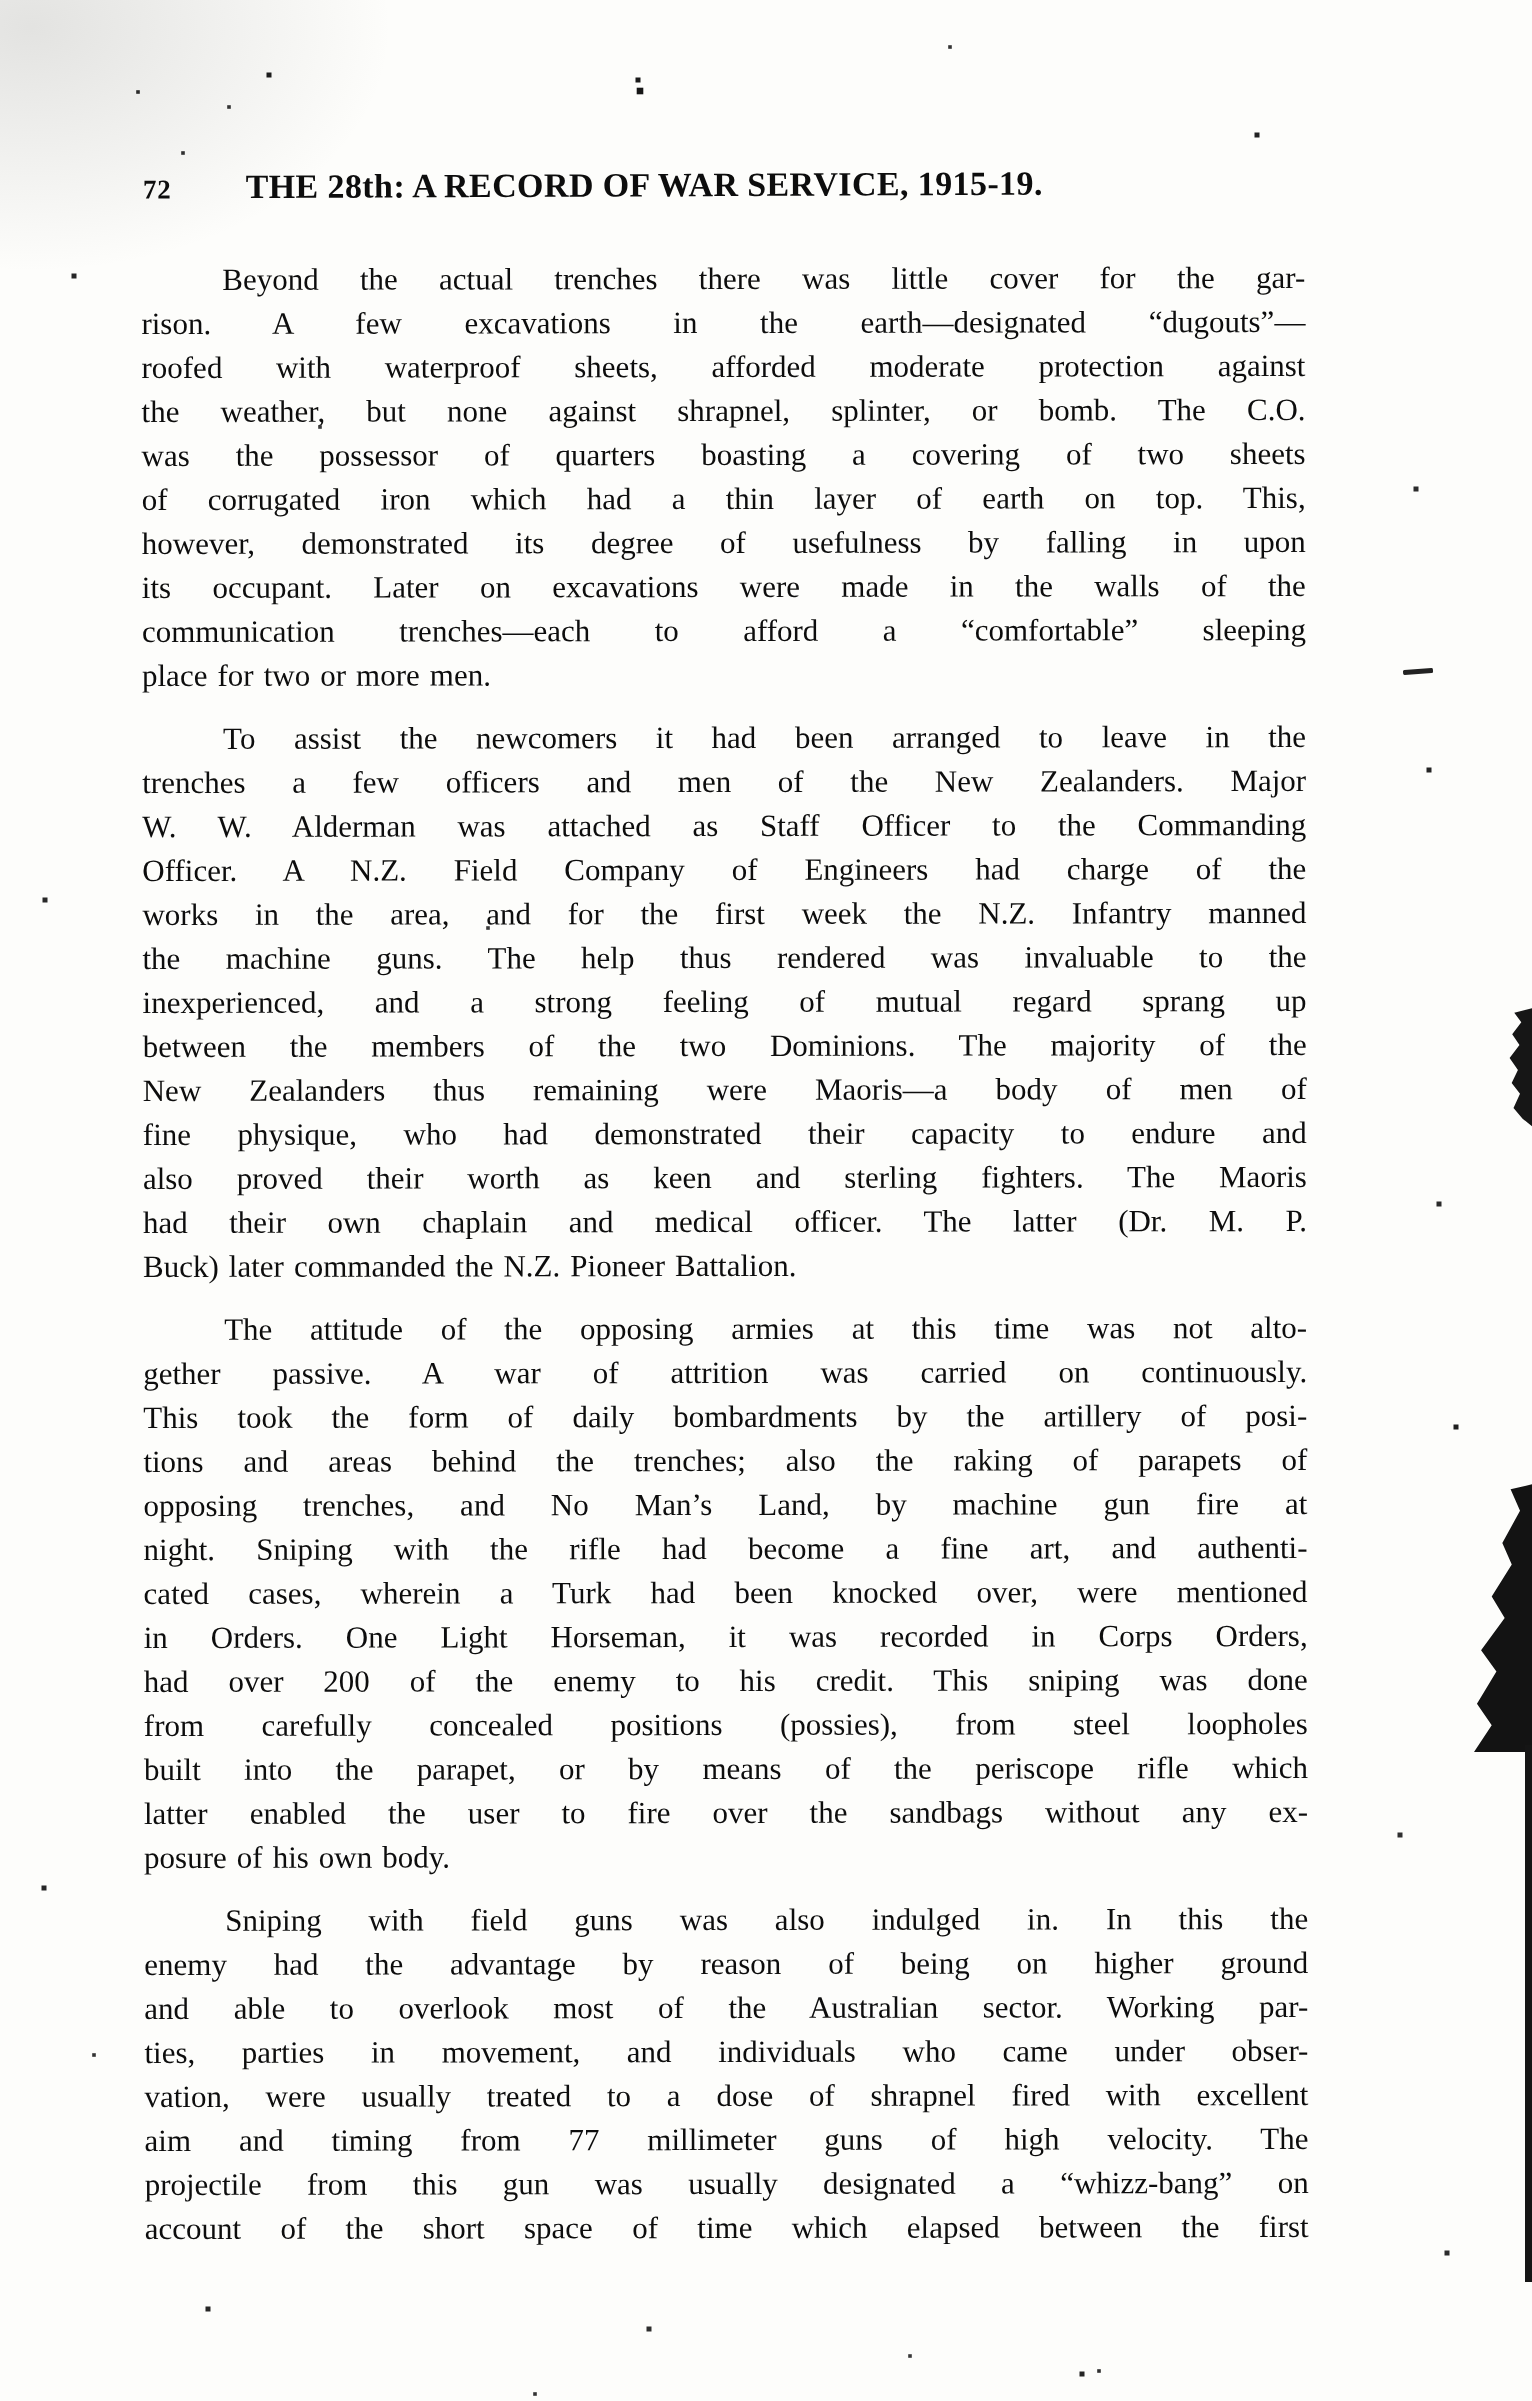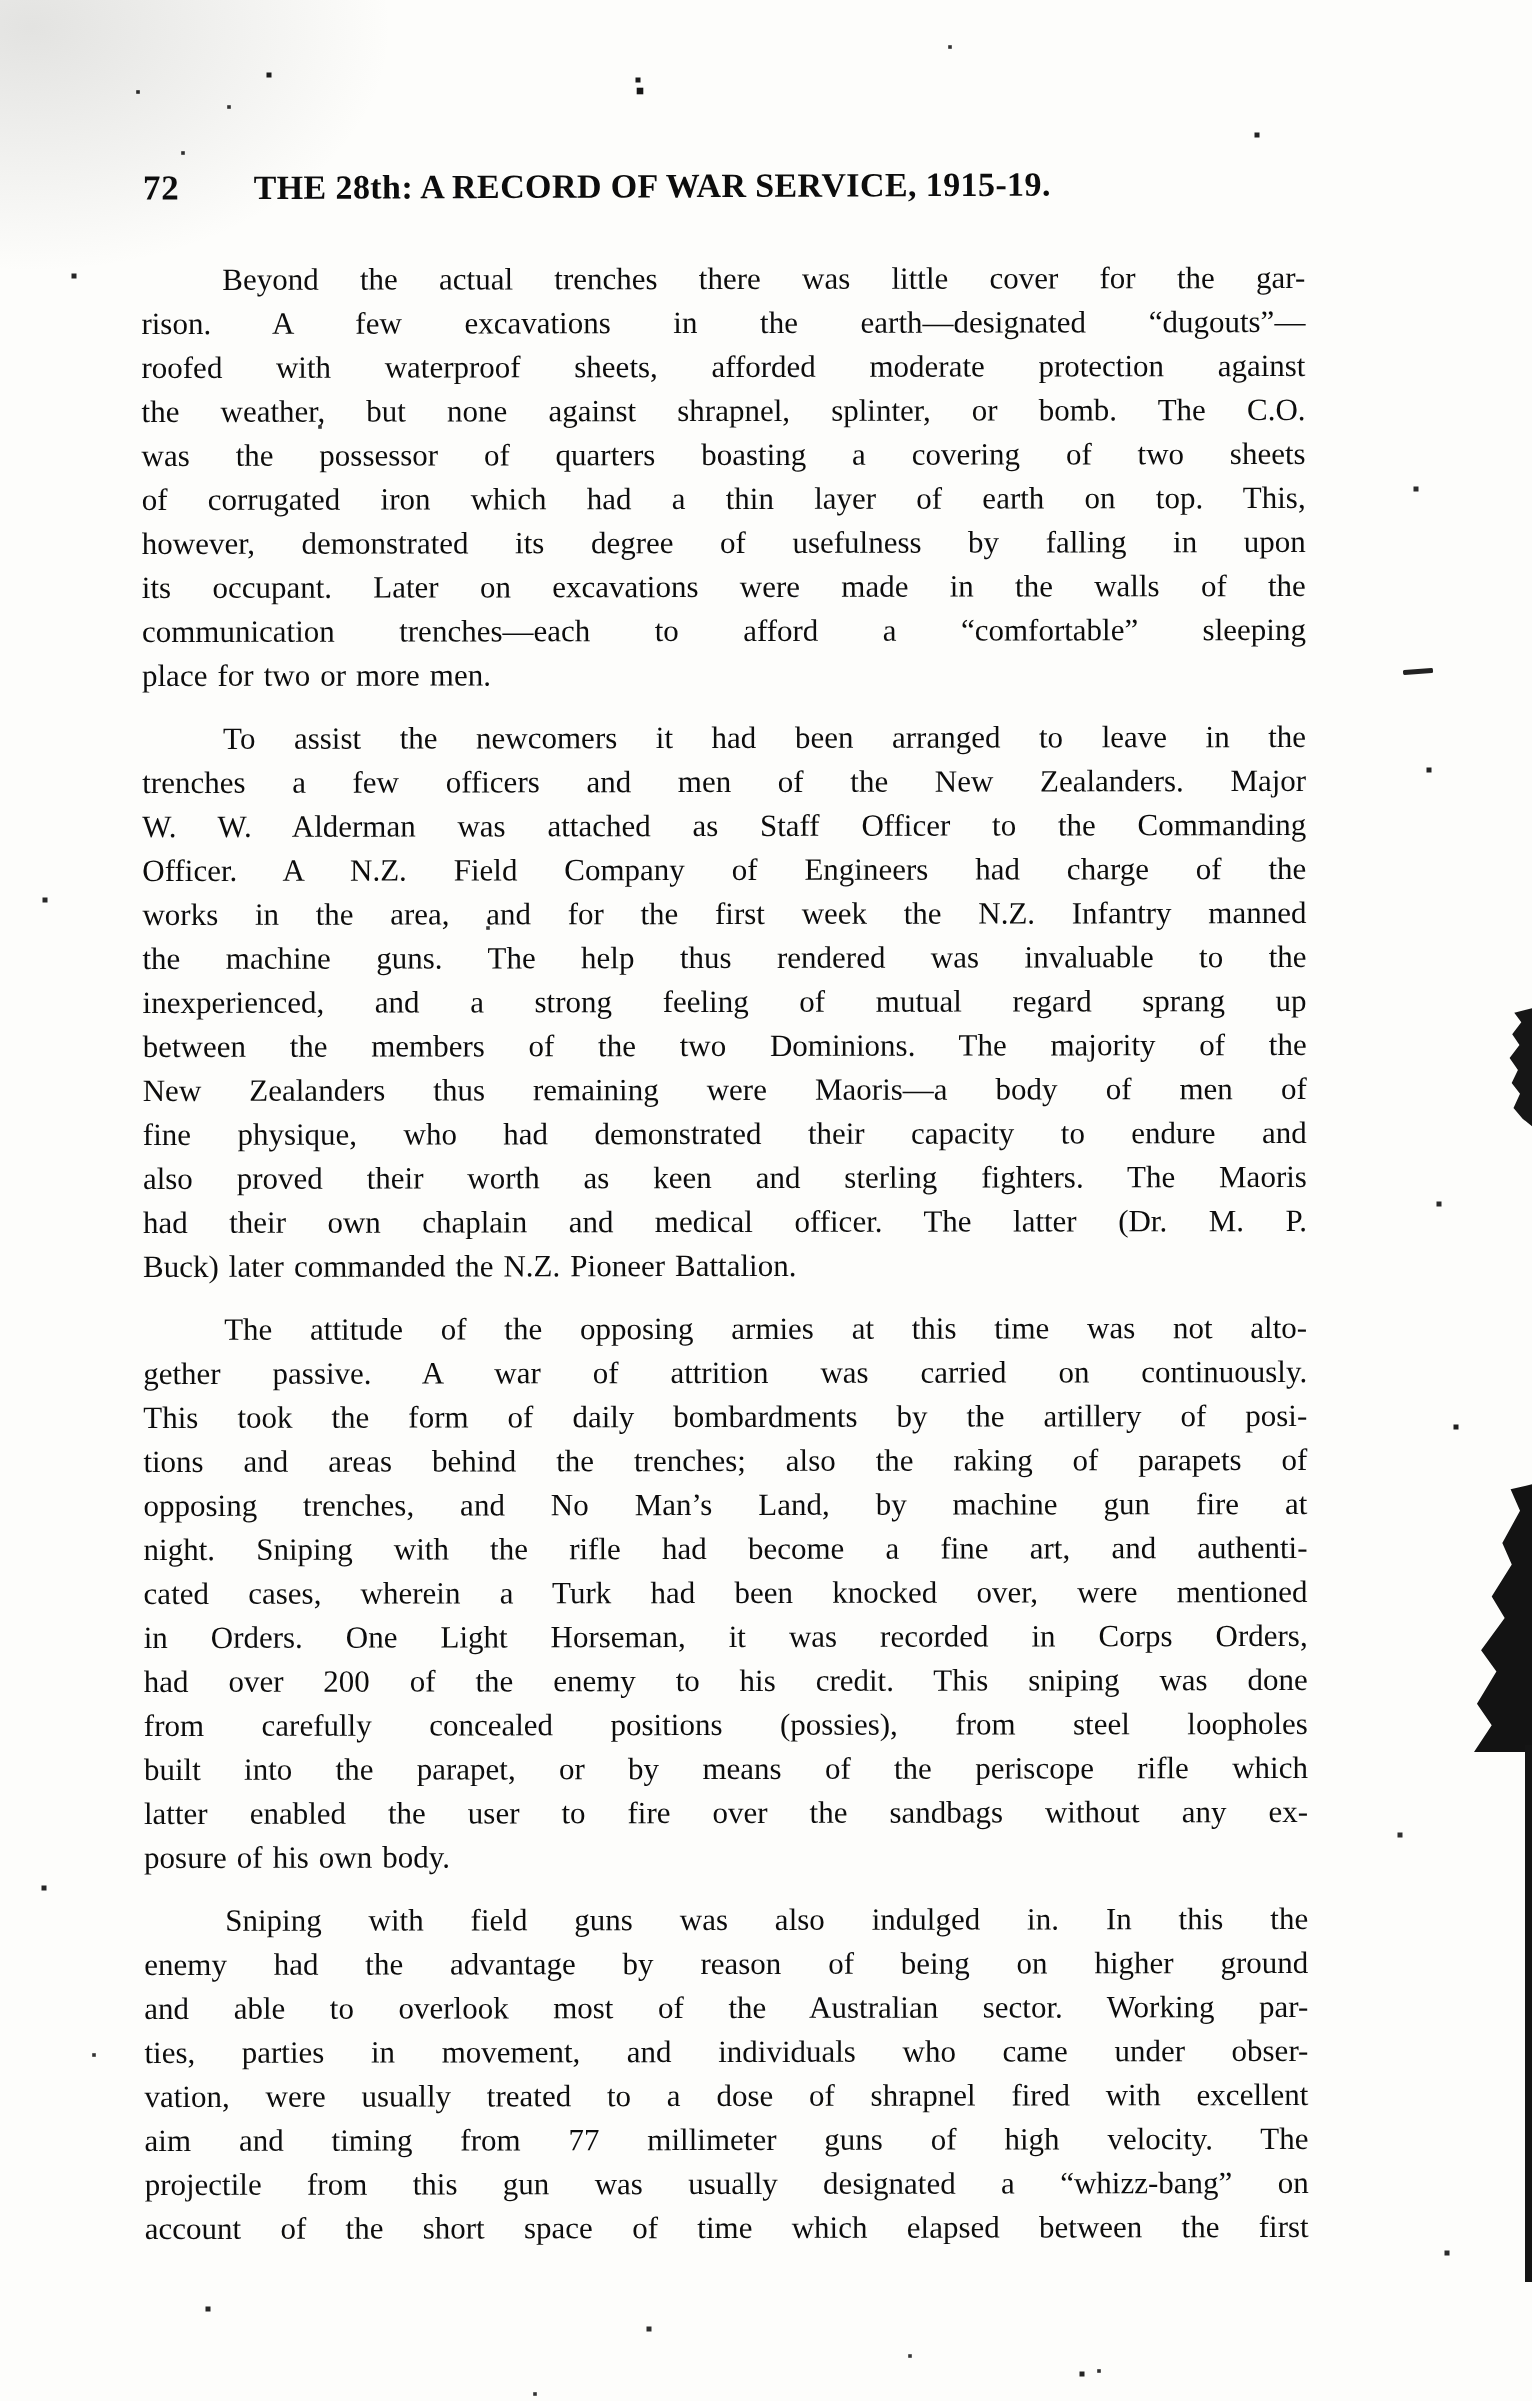--- a/index.html
+++ b/index.html
@@ -25,21 +25,21 @@
   }
   .header {
     position: absolute;
     left: 143px; top: 166px; width: 1164px;
     display: flex; align-items: baseline;
     transform: rotate(-0.25deg);
     font-weight: bold;
     letter-spacing: 0.8px;
     white-space: nowrap;
   }
-  .page-number { font-size: 35px; }
+  .page-number { font-size: 27px; }
   .page-title  { font-size: 34px; margin-left: 74px; letter-spacing: 0.4px; }
   .content {
     position: absolute;
     left: 143px; top: 257px; width: 1164px;
     transform: rotate(-0.1deg);
     font-size: 31px;
     line-height: 44px;
     word-spacing: 2.3px;
   }
   .paragraph + .paragraph { margin-top: 19px; }

